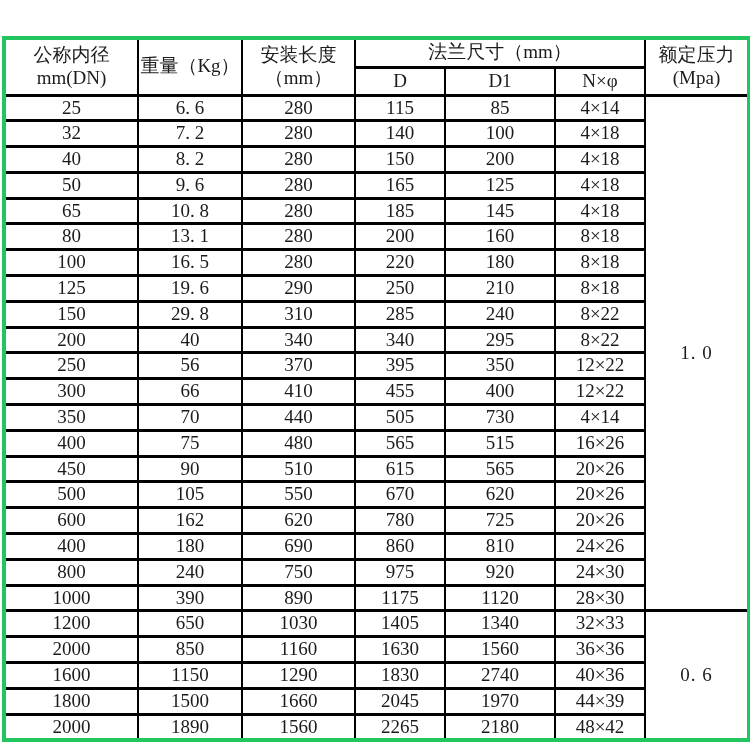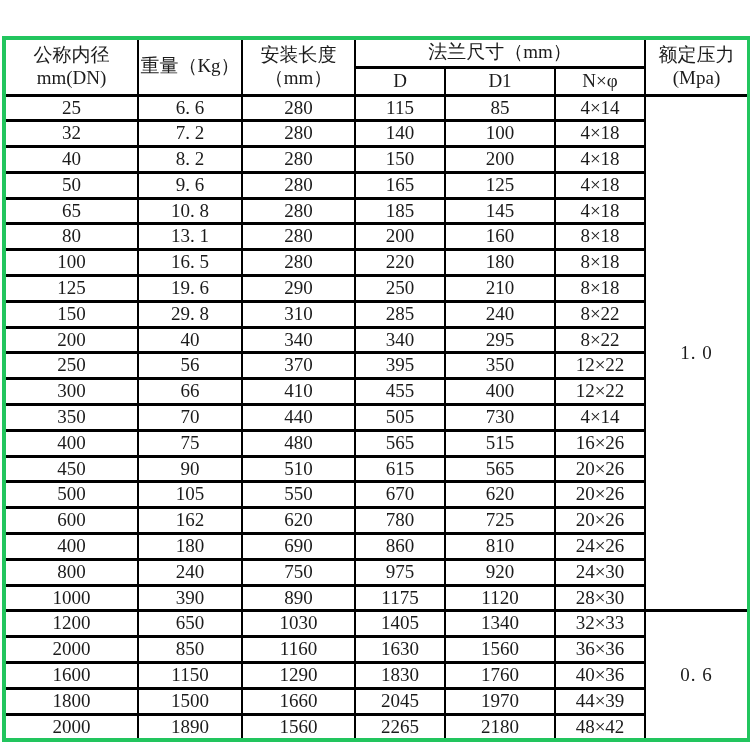--- a/index.html
+++ b/index.html
@@ -264,21 +264,21 @@
           <td>1160</td>
           <td>1630</td>
           <td>1560</td>
           <td>36×36</td>
         </tr>
         <tr>
           <td>1600</td>
           <td>1150</td>
           <td>1290</td>
           <td>1830</td>
-          <td>1760</td>
+          <td>2740</td>
           <td>40×36</td>
         </tr>
         <tr>
           <td>1800</td>
           <td>1500</td>
           <td>1660</td>
           <td>2045</td>
           <td>1970</td>
           <td>44×39</td>
         </tr>

